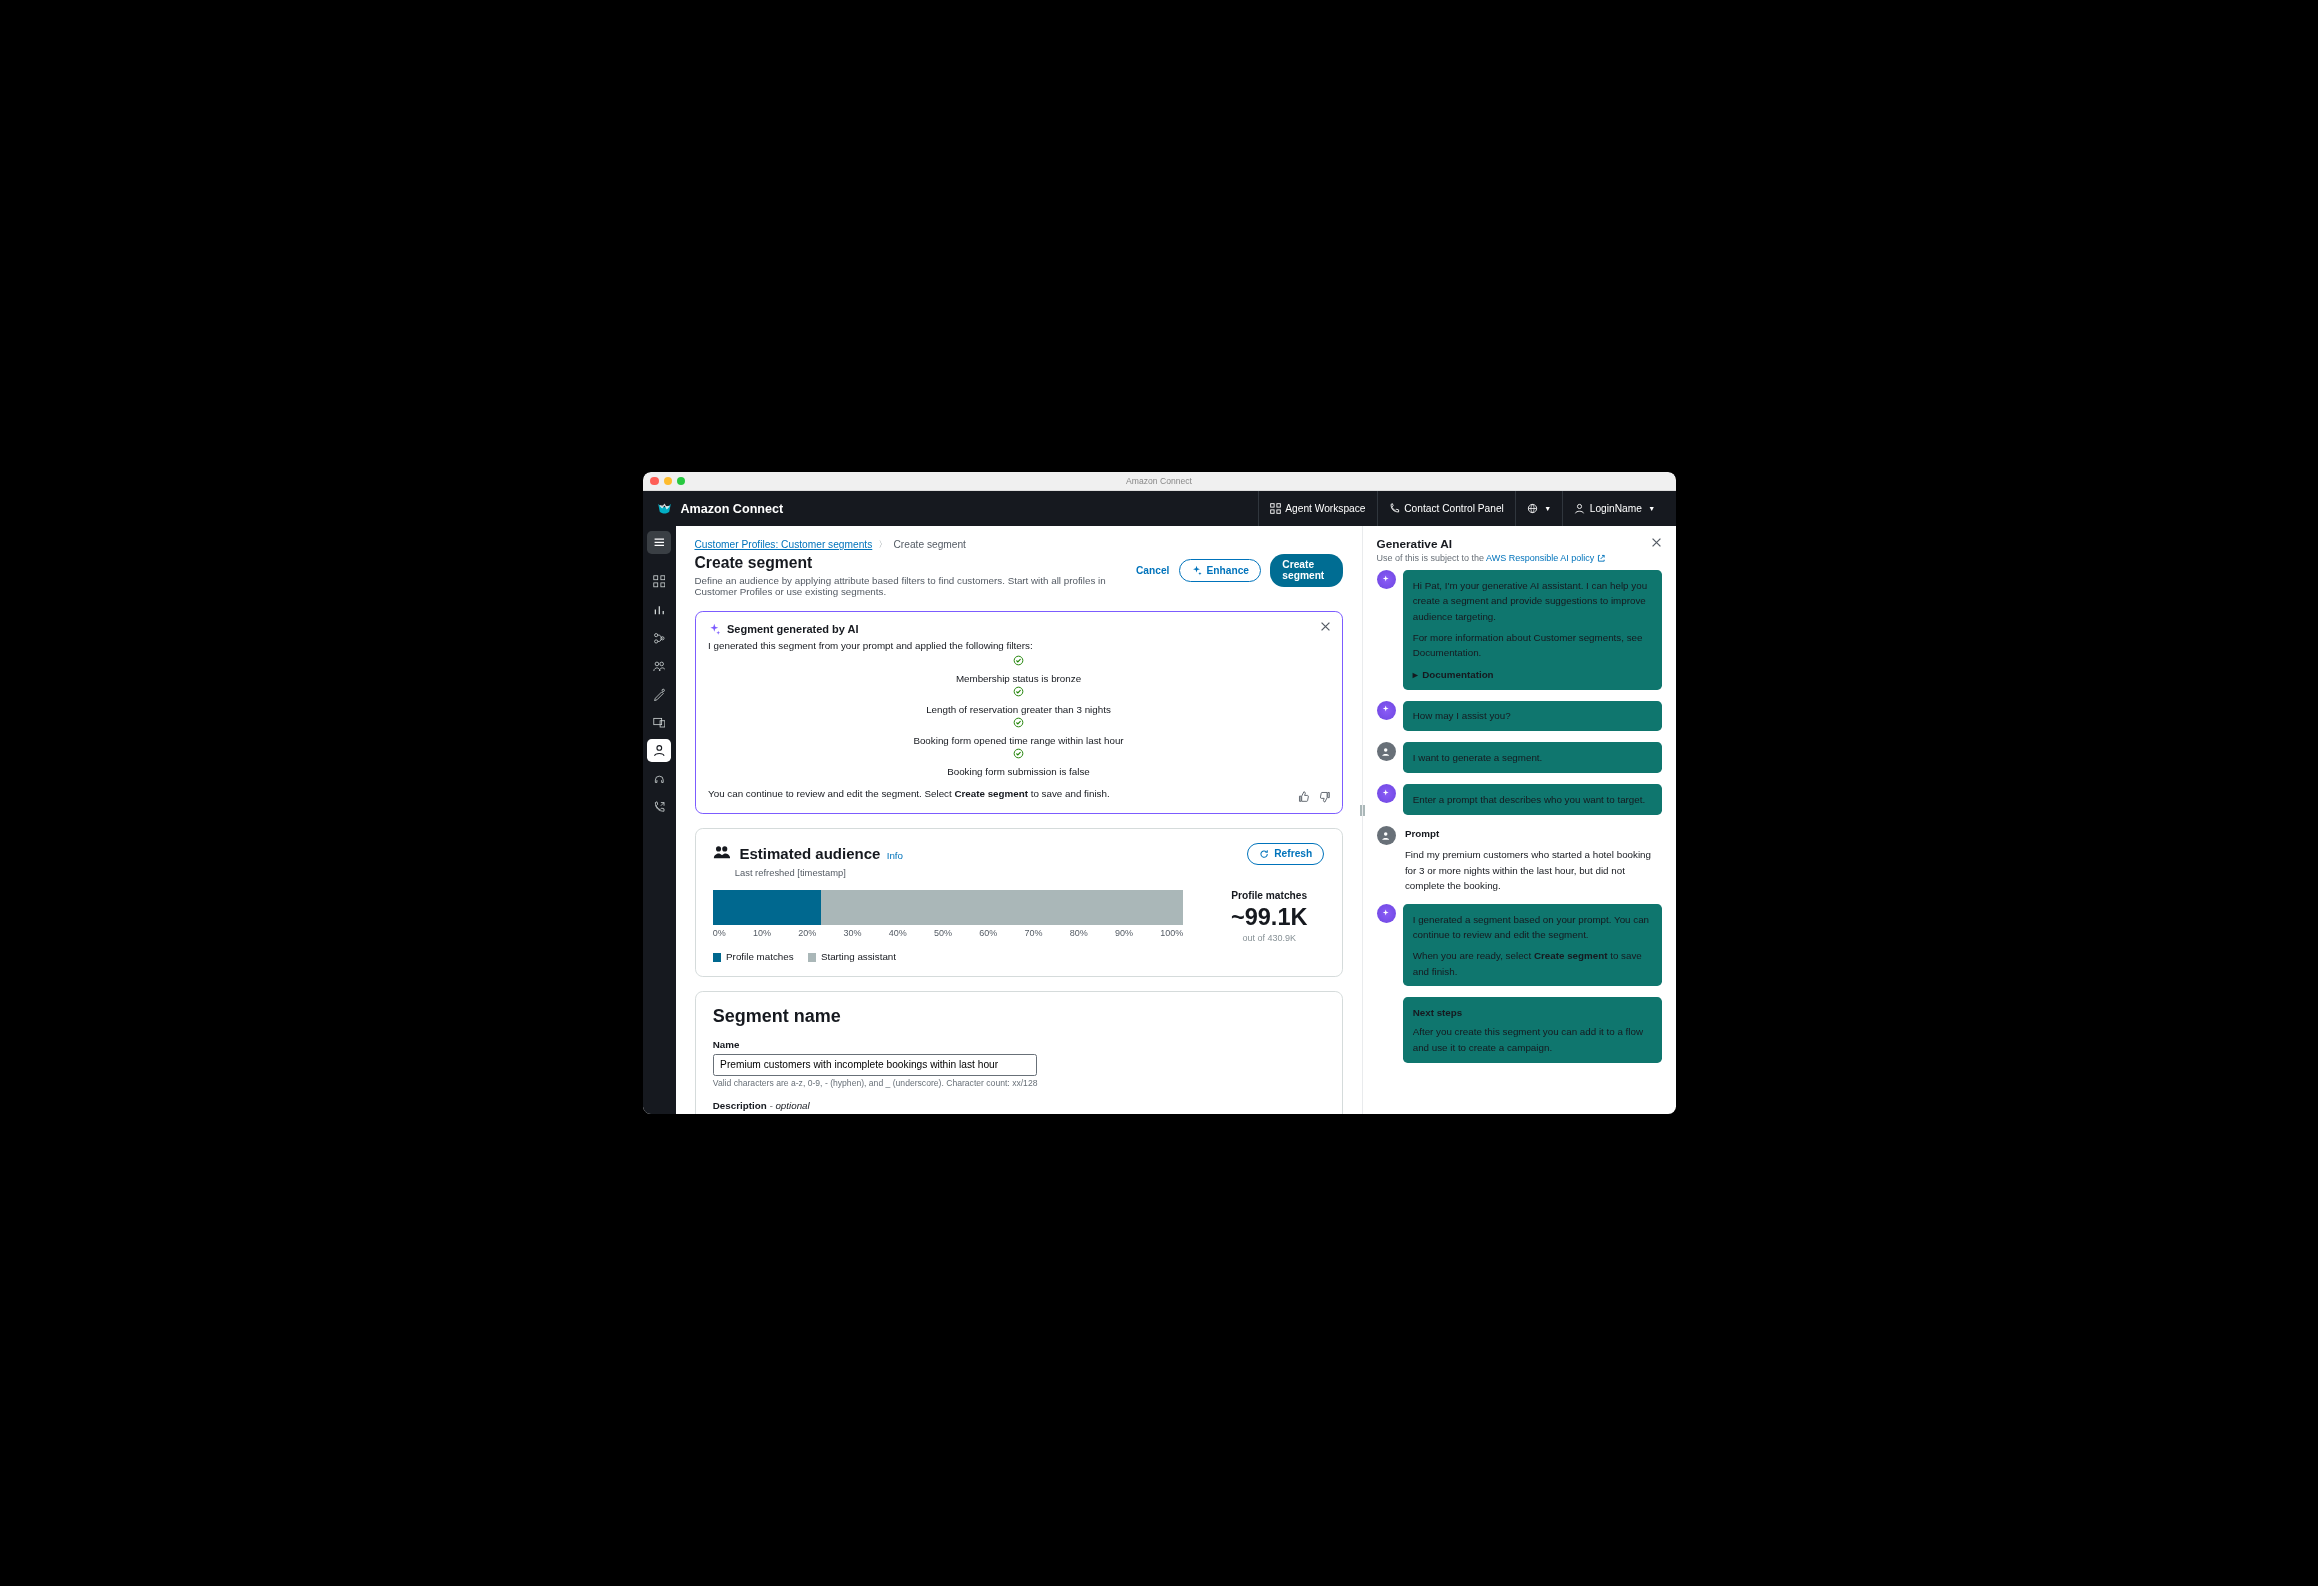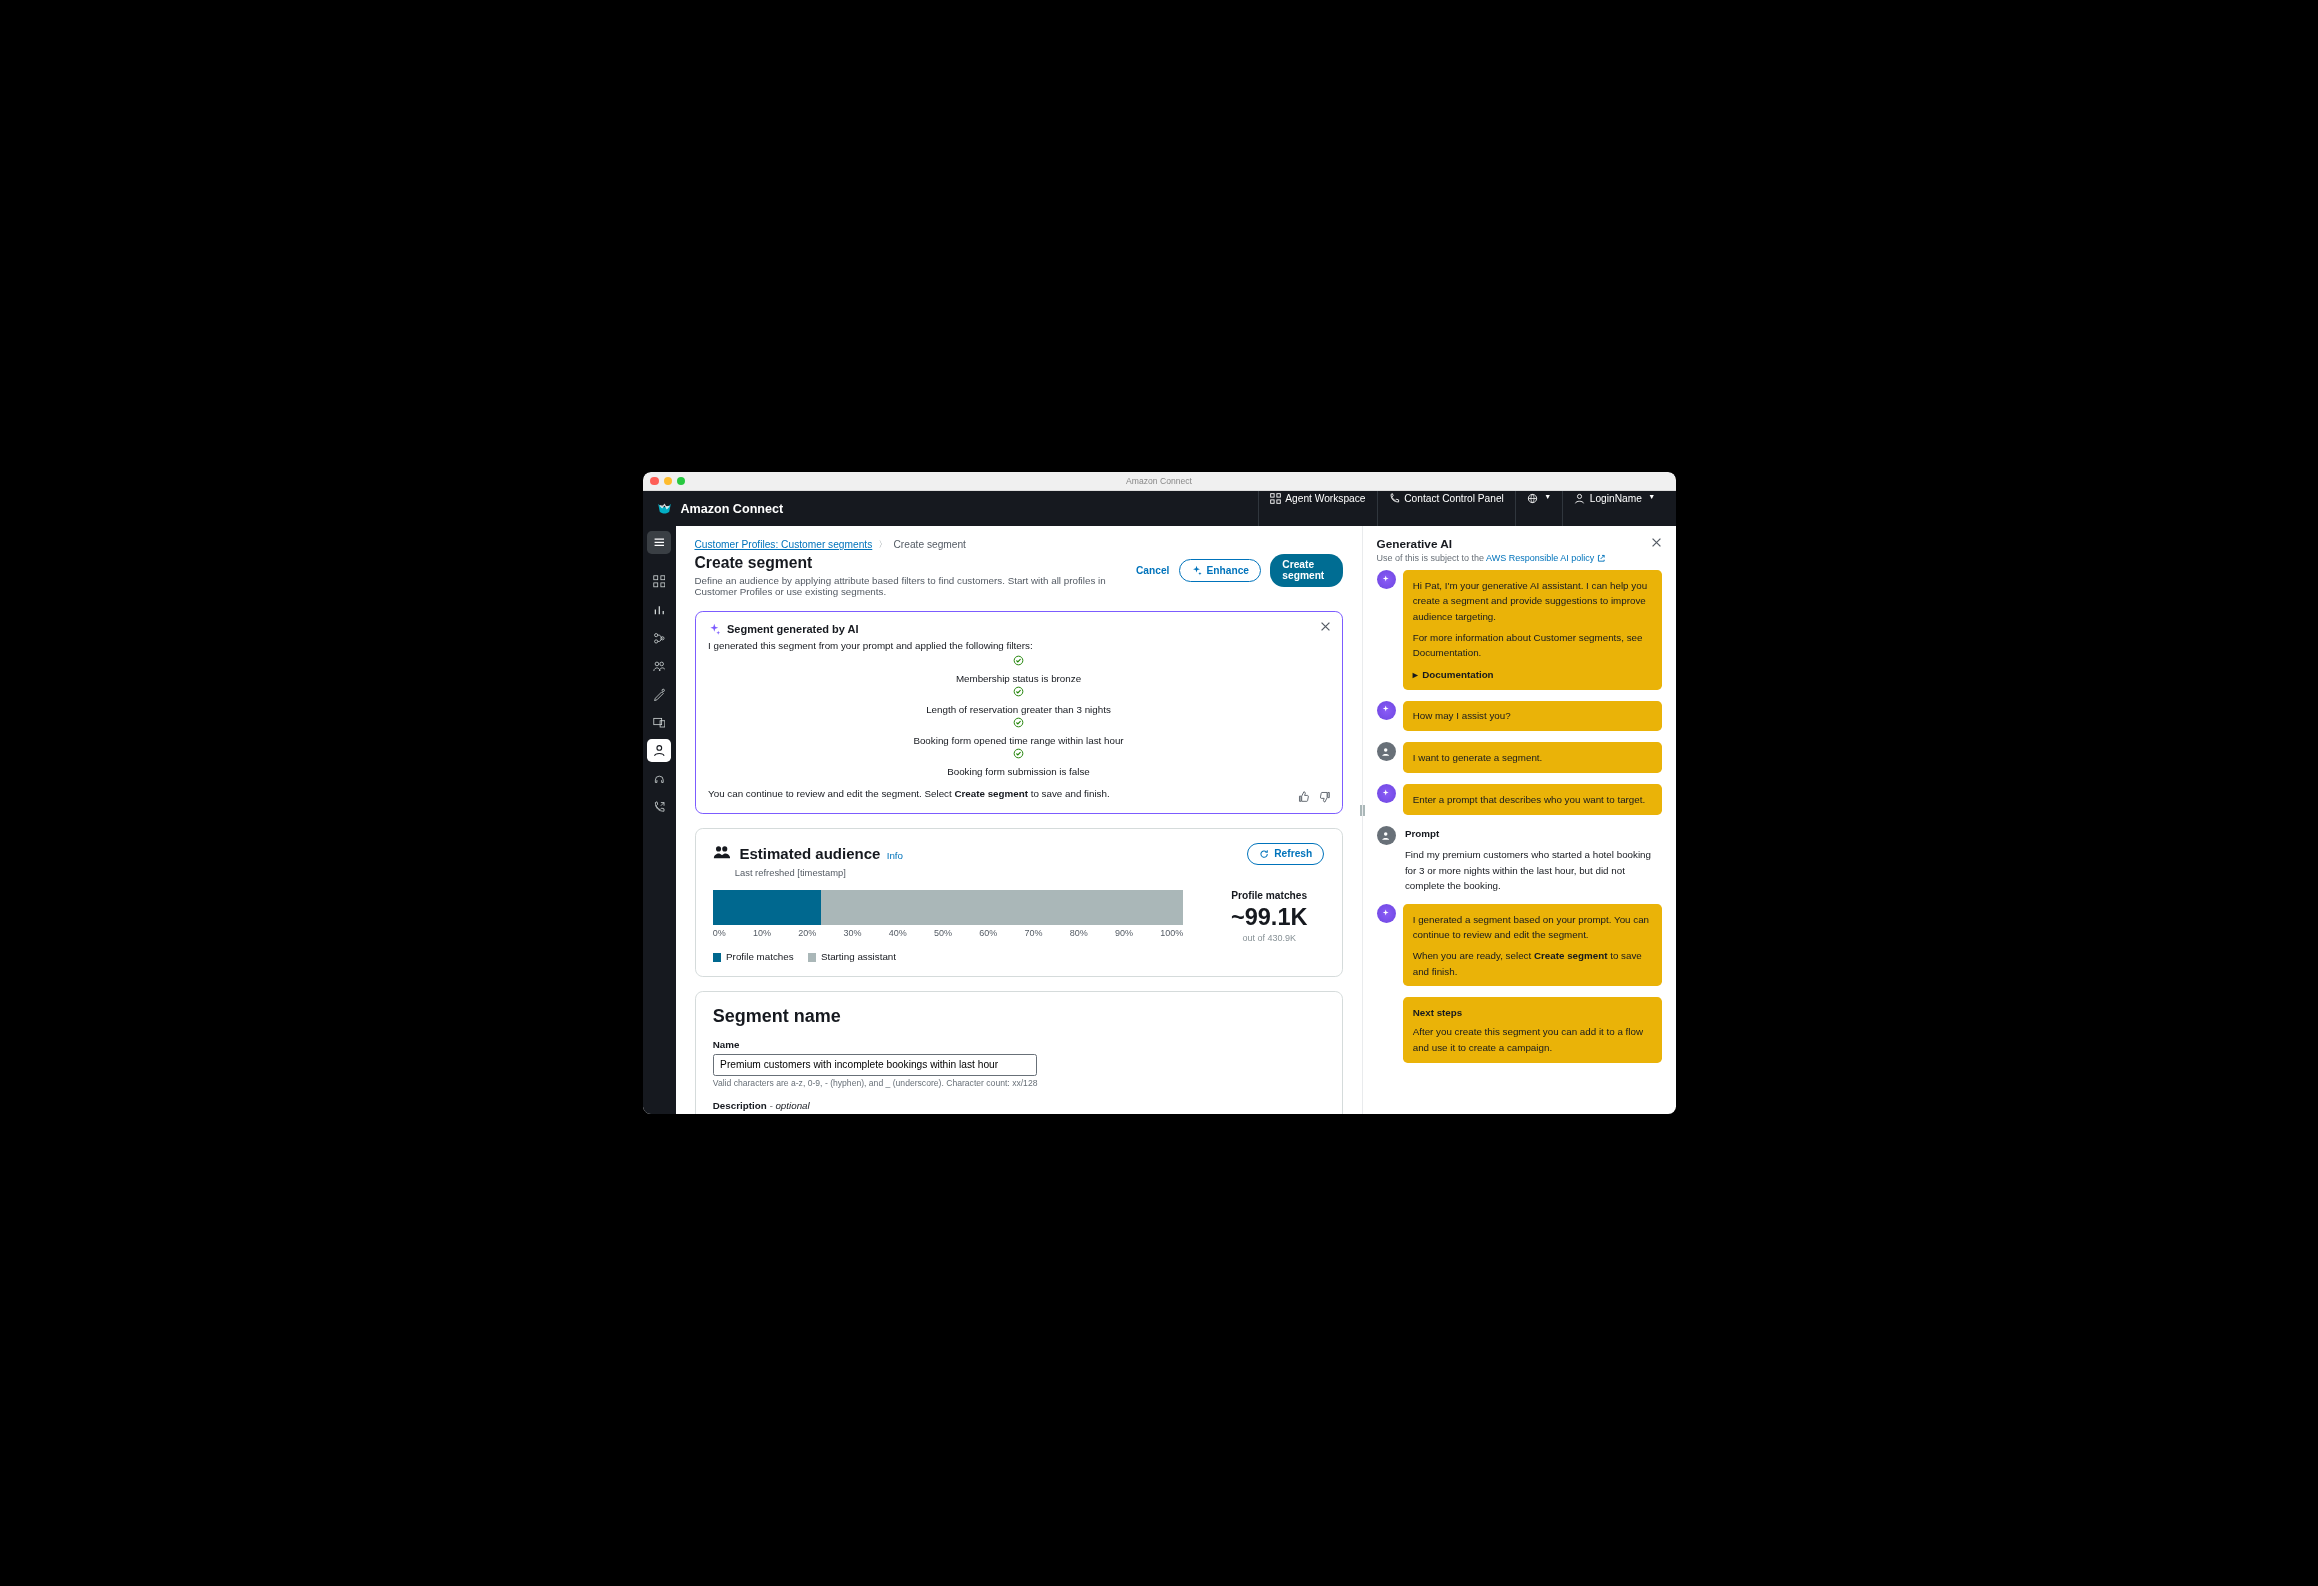--- a/index.html
+++ b/index.html
@@ -15,21 +15,21 @@
   .dot.red{background:#fe5f57;} .dot.yellow{background:#febc2e;} .dot.green{background:#28c840;}
   .mac-title{flex:1; text-align:center; font-size:8.6px; color:#888;}
 
   .app-root { height:623px; display:flex; flex-direction:column; background:#fff; }
 
   
   .topbar { height:35px; background:#16191f; color:#fff; display:flex; align-items:center; padding:0 9.4px 0 12.6px; }
   .logo-area { display:flex; align-items:center; gap:6.3px; font-weight:700; font-size:12.6px; }
   .logo-icon { width:19px; height:19px; color:#00bfd6; }
   .top-right { margin-left:auto; display:flex; align-items:stretch; height:35px; font-size:10.2px;}
-  .top-item { display:flex; gap:4.7px; padding:2px 11px; border-left:0.8px solid #30363d; cursor:pointer; }
+  .top-item { display:flex; align-items:center; gap:4.7px; padding:2px 11px; border-left:0.8px solid #30363d; cursor:pointer; }
   .top-item svg{flex-shrink:0;}
   .caret { font-size:7px; margin-left:1.6px; }
 
   .body-grid { flex:1; display:grid; grid-template-columns:33px 1fr 314px; min-height:0; }
 
   
   .leftnav { background:#16191f; padding-top:4.7px; display:flex; flex-direction:column; align-items:center; gap:4.7px; }
   .leftnav .burger, .leftnav .nav-icon { width:23.5px; height:23.5px; border-radius:4.7px; display:flex; align-items:center; justify-content:center; color:#d5dbdb; cursor:pointer; }
   .leftnav .burger{ background:#3a3f44;}
   .leftnav .nav-icon.selected { background:#fff; color:#16191f; }
@@ -99,21 +99,21 @@
   .ai-panel-header h3{font-size:11.8px; font-weight:700;}
   .ai-policy{font-size:9px; color:#687078; margin-top:1.6px;}
   .ai-policy a{color:#0073bb; text-decoration:none;}
   .ai-panel-close{margin-left:auto; cursor:pointer; color:#545b64;}
   .chat{padding:0 14px 14px 14px; overflow:auto; display:flex; flex-direction:column; gap:11px;}
   .msg{display:flex; gap:7.8px; align-items:flex-start;}
   .avatar{ width:19px; height:19px; border-radius:50%; flex-shrink:0; display:flex; align-items:center; justify-content:center;}
   .av-ai{background:radial-gradient(circle,#8a5cf7,#6d46e0);}
   .av-user{background:#687078;}
   .av-ai svg, .av-user svg{width:9.4px; height:9.4px;}
-  .bubble{background:#eab308; border-radius:4.7px; padding:7.8px 9.4px; font-size:9.8px; line-height:1.55; flex:1;}
+  .bubble{background:#0f766e; border-radius:4.7px; padding:7.8px 9.4px; font-size:9.8px; line-height:1.55; flex:1;}
   .bubble.plain{background:transparent; padding:0 0 0 1.6px;}
   .bubble p{margin:0 0 6.3px 0;}
   .bubble p:last-child{margin-bottom:0;}
   .doc-collapse{display:flex; align-items:center; gap:4.7px; font-weight:700; cursor:pointer; margin-top:4.7px;}
   .next-title{font-weight:700; margin-bottom:4px;}
   .bubble b{font-weight:700;}
 
   .collapse-handle{ position:absolute; left:-7px; top:275px; width:14px; height:19px; display:flex; align-items:center; justify-content:center; color:#687078; font-size:9.4px; cursor:pointer;}
   .collapse-handle::before,.collapse-handle::after{content:""; display:block; width:1.6px; height:11px; background:#aab7b8; margin:0 0.8px;}
 </style>

